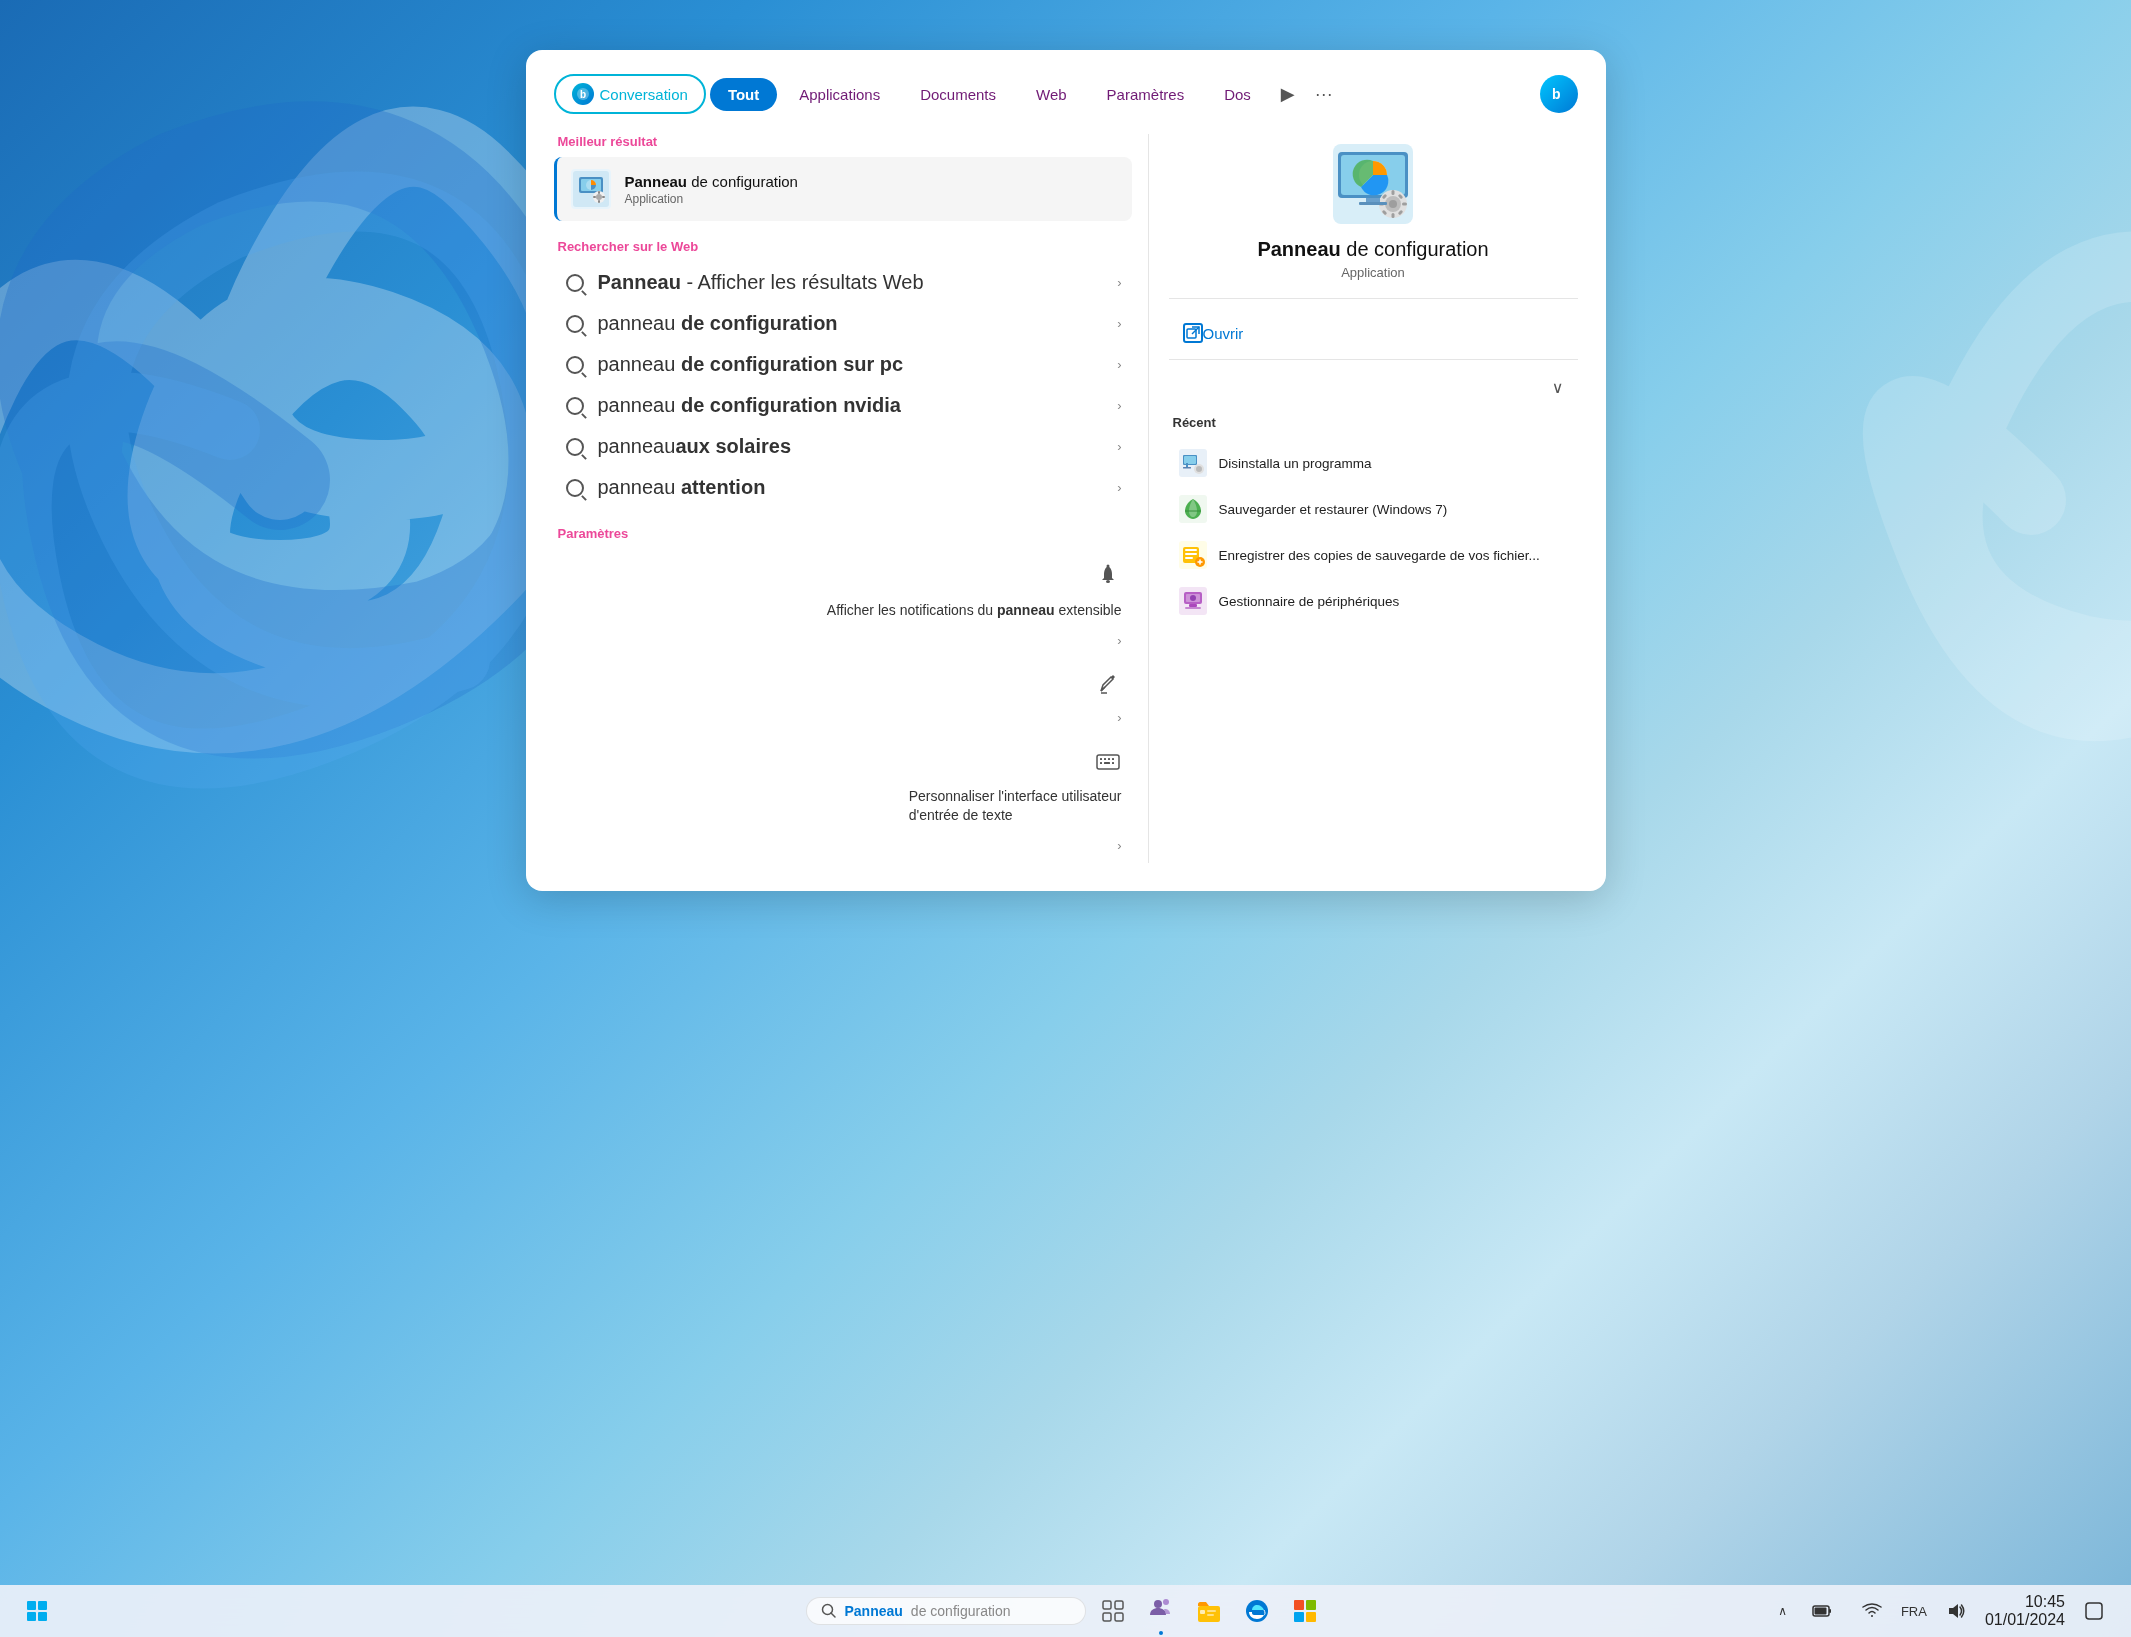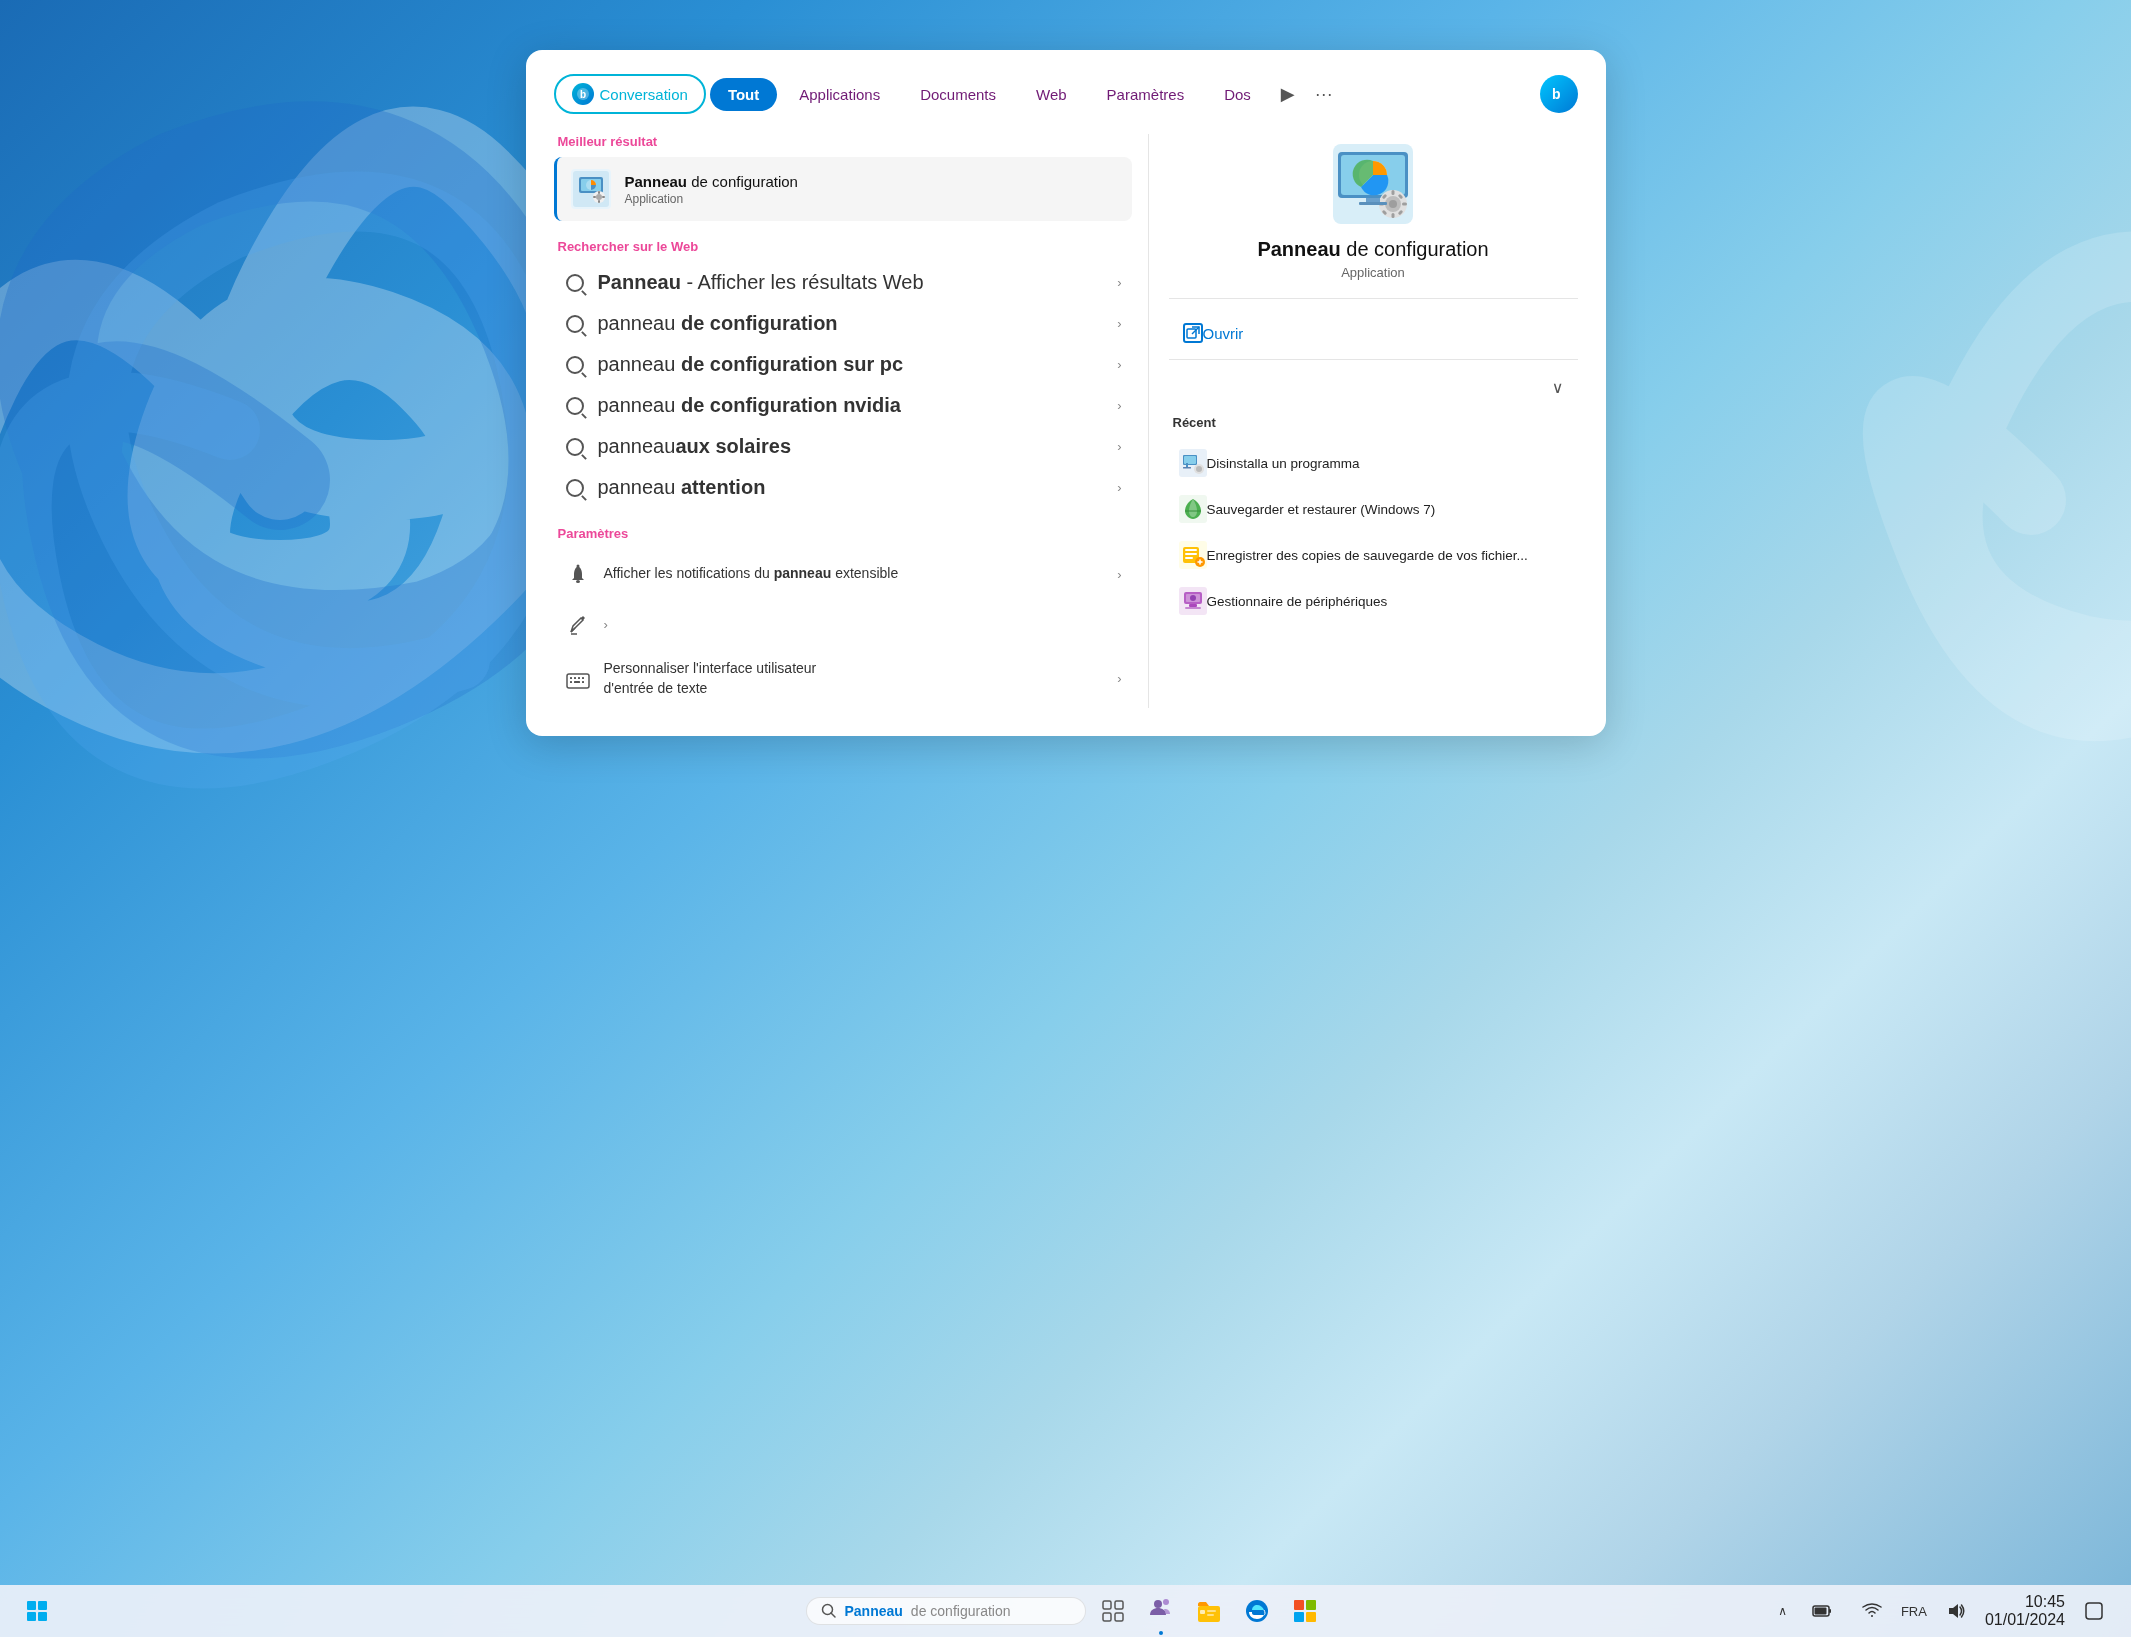--- a/index.html
+++ b/index.html
@@ -221,25 +221,26 @@
       font-size: 13px;
     }
 
     
     .params-list {
       list-style: none;
     }
 
     .params-list li {
       display: flex;
-      align-items: center;
+      align-items: flex-end;
       padding: 10px 10px;
       border-radius: 6px;
       cursor: pointer;
       gap: 12px;
+      flex-direction: column;
     }
 
     .params-icon {
       width: 28px;
       height: 28px;
       flex-shrink: 0;
       display: flex;
       align-items: center;
       justify-content: center;
       font-size: 16px;
@@ -343,20 +344,21 @@
       padding-left: 4px;
     }
 
     .recent-list {
       list-style: none;
     }
 
     .recent-list li {
       display: flex;
       align-items: center;
+      gap: 12px;
       padding: 9px 10px;
       border-radius: 6px;
       cursor: pointer;
       text-align: right;
     }
 
     .recent-item-icon {
       width: 28px;
       height: 28px;
       flex-shrink: 0;

